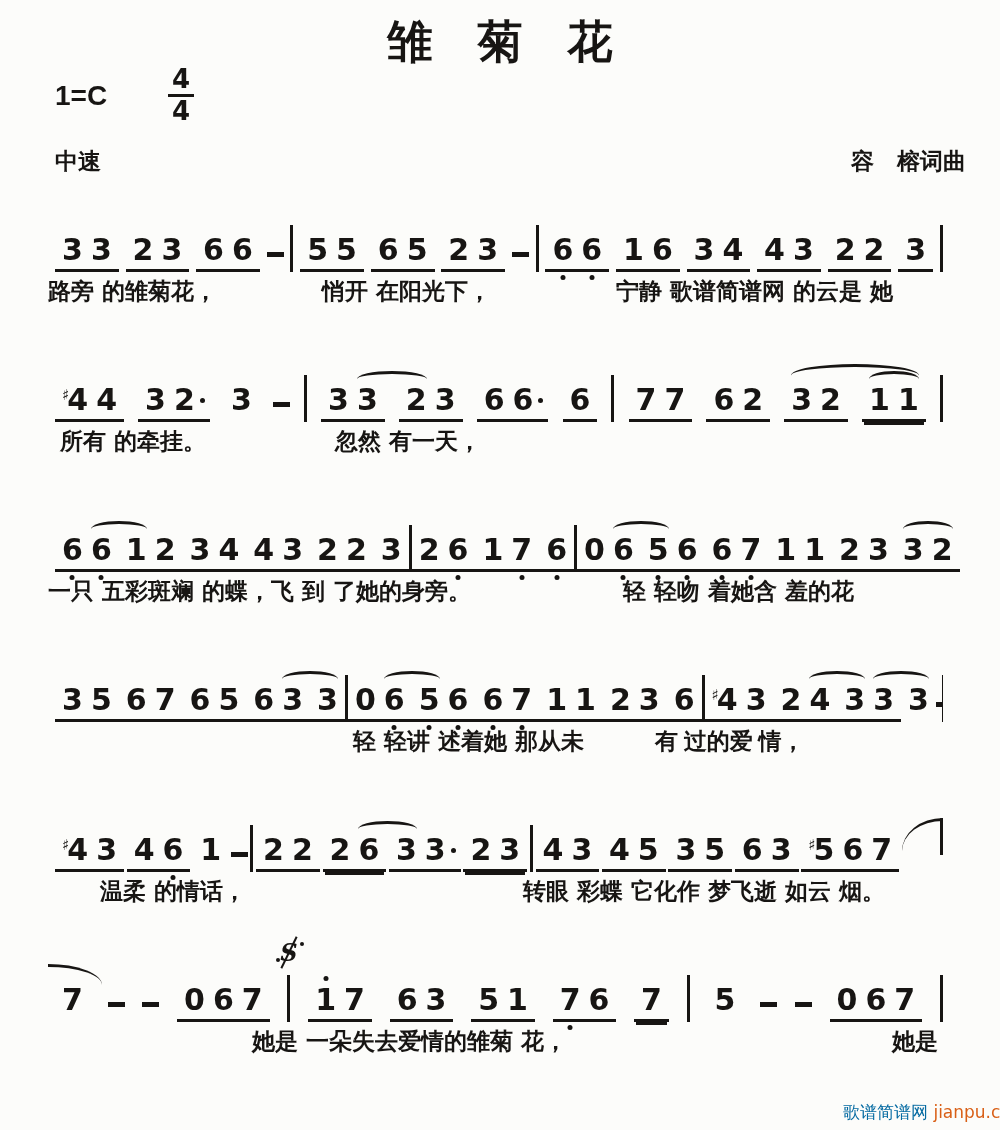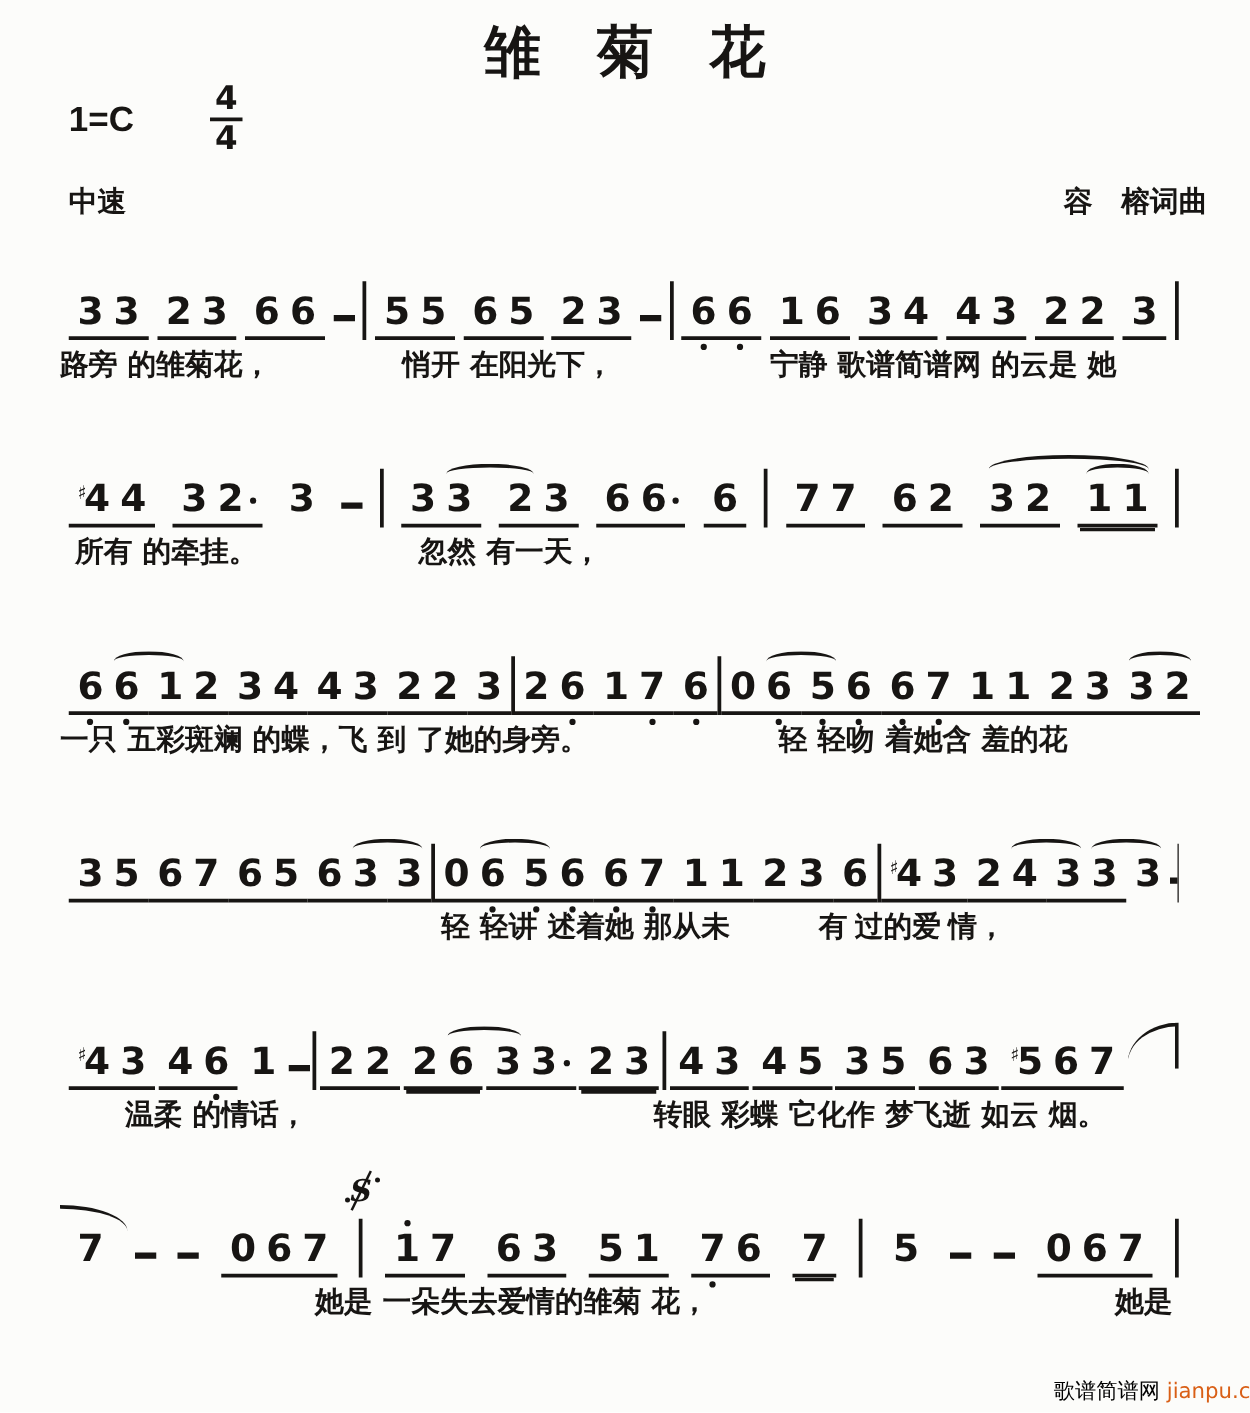--- a/index.html
+++ b/index.html
@@ -461,14 +461,14 @@
           </span>
           <span class="bar end"></span>
         </div>
         <div class="lyrics">
           <span class="lyr" style="left: 252px;">她是 一朵失去爱情的雏菊 花，</span>
           <span class="lyr" style="left: 892px;">她是</span>
         </div>
       </div>
     </div>
 
-  <div class="watermark"><span style="color: #000000;">歌谱简谱网 </span><span style="color: rgb(217, 95, 22);">jianpu.cn</span></div>
+  <div class="watermark"><span style="color: #0369a1;">歌谱简谱网 </span><span style="color: rgb(217, 95, 22);">jianpu.cn</span></div>
 </div>
 
 </body></html>

